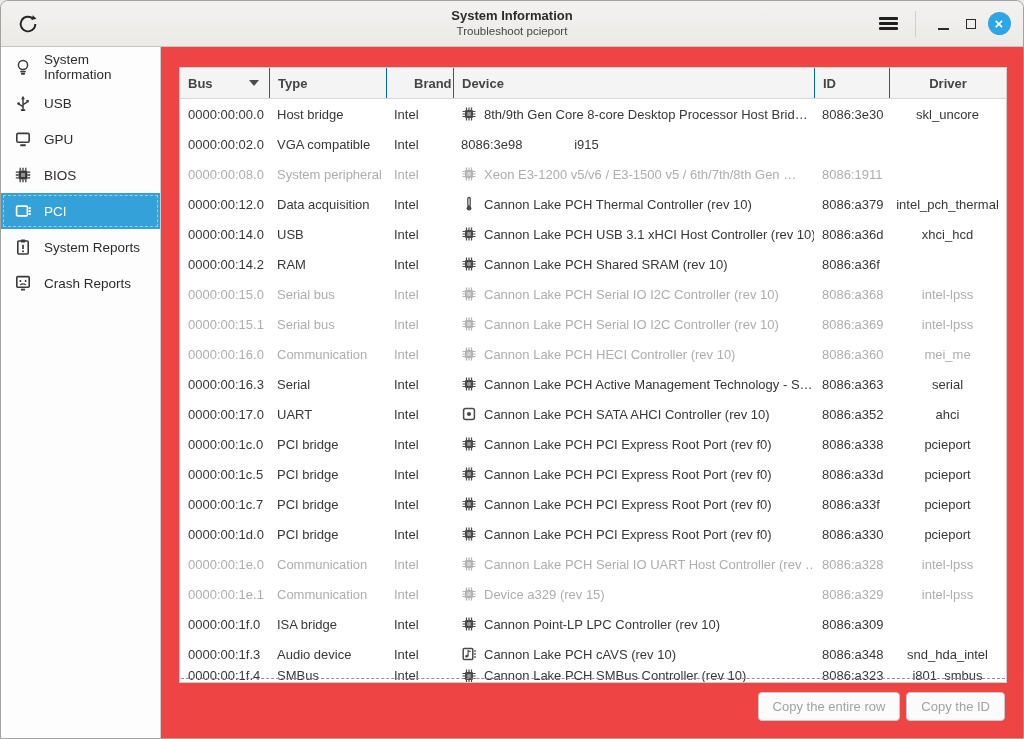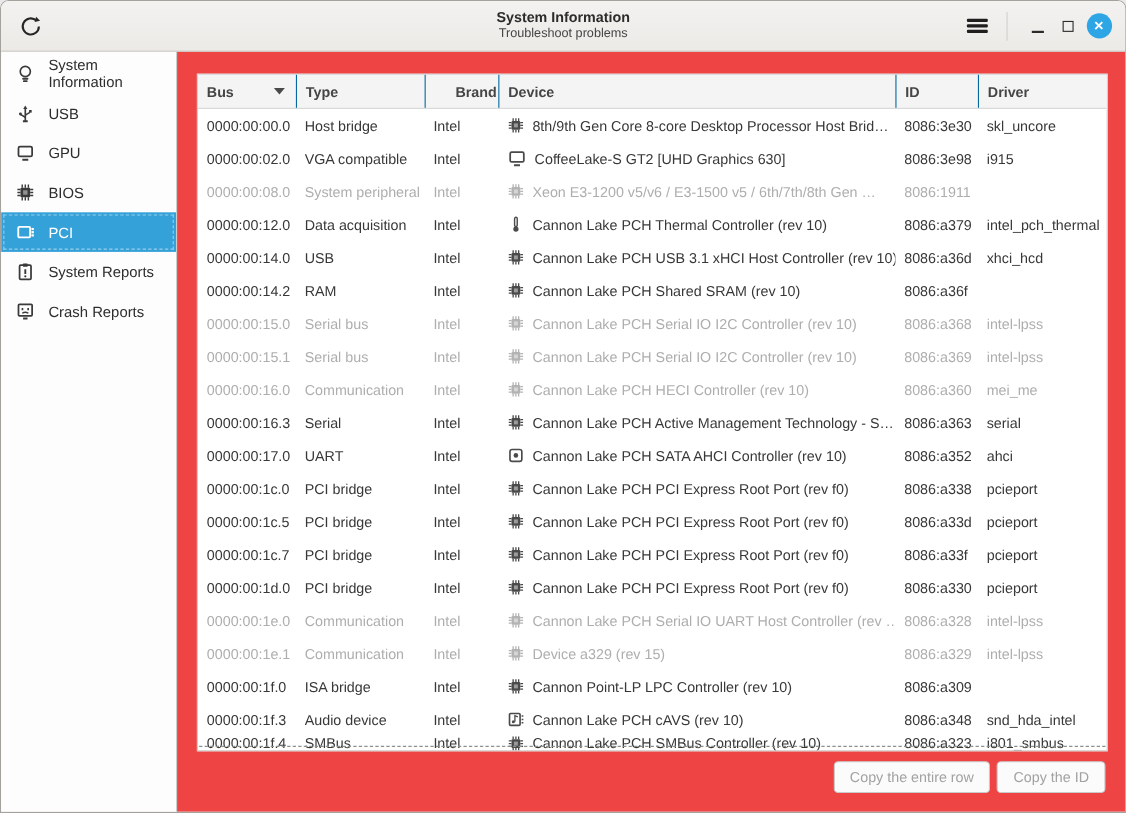--- a/index.html
+++ b/index.html
@@ -66,21 +66,21 @@
     display:flex;align-items:center;box-sizing:border-box;
     padding:0 8px;font-size:13px;font-weight:bold;color:#454545;cursor:pointer;
   }
   .th + .th{border-left:1px solid #0369a1;}
   .sort-arrow{
     margin-left:auto;margin-right:2px;width:0;height:0;
     border-left:5px solid transparent;border-right:5px solid transparent;
     border-top:6px solid #4a4a4a;
   }
   .c0{width:89px;}  .c1{width:117px;} .c2{width:67px;padding-left:27px;}
-  .c3{width:361px;} .c4{width:75px;}  .c5{width:117px;}
+  .c3{width:361px;} .c4{width:75px;}  .c5{width:117px;justify-content:center;}
   .row{display:flex;height:30px;align-items:center;font-size:13px;color:#383838;cursor:default;}
   .cell{box-sizing:border-box;padding:0 8px;white-space:nowrap;overflow:hidden;display:flex;align-items:center;}
   .dev-icon{display:inline-flex;flex:0 0 auto;margin-right:7px;color:#4a4a4a;}
   .row.dimmed{color:#aeaeae;}
   .row.dimmed .dev-icon{opacity:.42;}
   .row.clipped{position:relative;height:13px;overflow:hidden;}
   .row.clipped::after{
     content:"";position:absolute;left:1px;right:1px;top:9px;
     border-top:1px dashed #8f8f8f;pointer-events:none;
   }
@@ -102,21 +102,21 @@
     <div class="tb-refresh">
       <span id="refresh-icon-slot">
           <svg width="22" height="22" viewBox="0 0 24 24">
             <path d="M20 12a8 8 0 1 1-2.5-5.8" fill="none" stroke="#262626" stroke-width="2.1"></path>
             <path d="M17.2 2.4l4 3.9-5.4 1.4Z" fill="#262626"></path>
           </svg>
         </span>
     </div>
     <div class="tb-center">
       <div class="tb-title">System Information</div>
-      <div class="tb-subtitle">Troubleshoot problems</div>
+      <div class="tb-subtitle">Troubleshoot pcieport</div>
     </div>
     <div class="tb-right">
       <div class="menu-glyph">
           <i></i>
           <i></i>
           <i></i>
         </div>
       <div class="tb-sep"></div>
       <div class="winbtn">
           <span class="min-glyph"></span>
@@ -247,29 +247,20 @@
                 </span>
       <span class="dev-text">8th/9th Gen Core 8-core Desktop Processor Host Brid…</span>
     </div>
     <div class="cell c4">8086:3e30</div>
     <div class="cell c5">skl_uncore</div>
   </div>
             <div class="row">
     <div class="cell c0">0000:00:02.0</div>
     <div class="cell c1">VGA compatible</div>
     <div class="cell c2">Intel</div>
-    <div class="cell c3">
-      <span class="dev-icon">
-                  <svg width="18" height="18" viewBox="0 0 18 18">
-                    <rect x="2.8" y="3.4" width="12.4" height="8.8" rx="1.4" fill="none" stroke="currentColor" stroke-width="1.6"></rect>
-                    <path d="M6.3 15.2h5.4" stroke="currentColor" stroke-width="1.9"></path>
-                  </svg>
-                </span>
-      <span class="dev-text">CoffeeLake-S GT2 [UHD Graphics 630]</span>
-    </div>
     <div class="cell c4">8086:3e98</div>
     <div class="cell c5">i915</div>
   </div>
             <div class="row dimmed">
     <div class="cell c0">0000:00:08.0</div>
     <div class="cell c1">System peripheral</div>
     <div class="cell c2">Intel</div>
     <div class="cell c3">
       <span class="dev-icon">
                   <svg width="16" height="16" viewBox="0 0 16 16">

